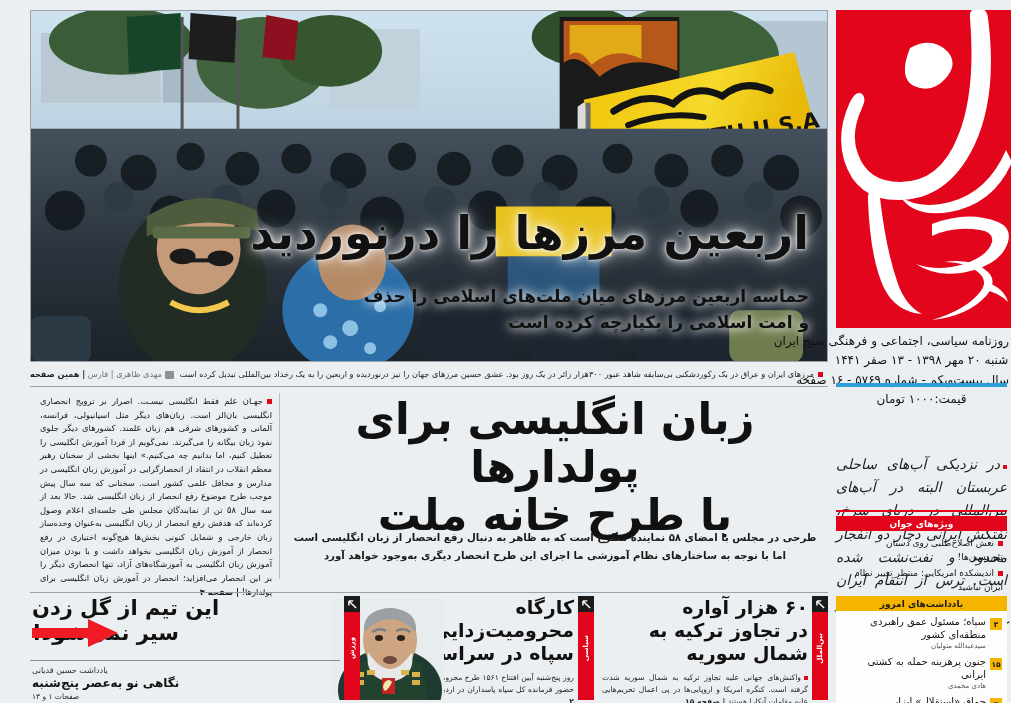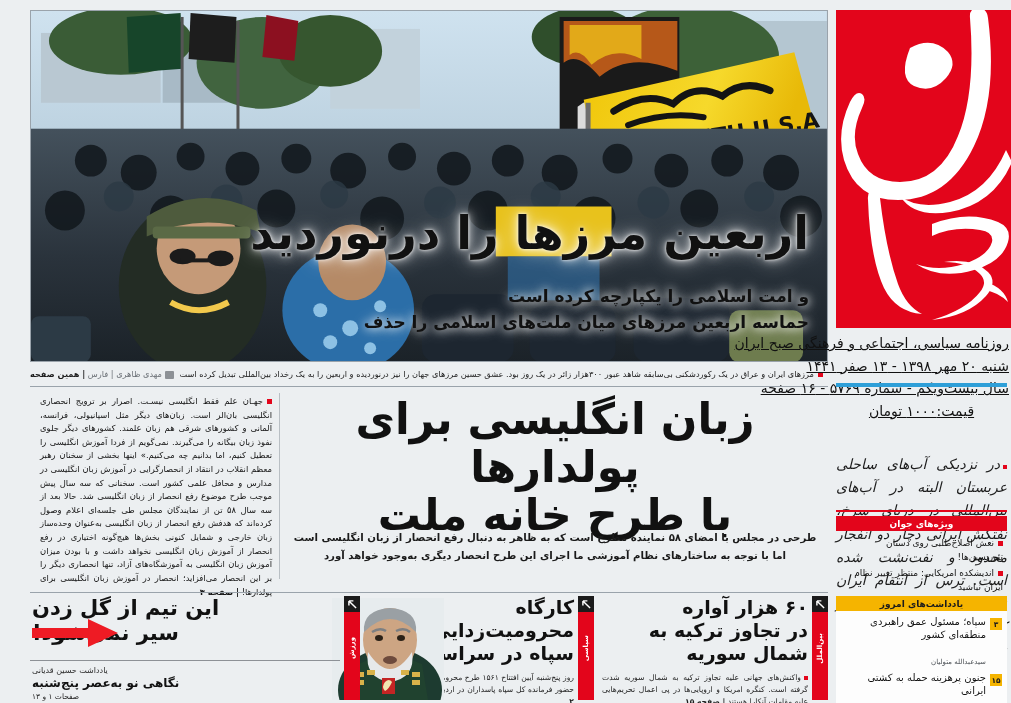--- a/index.html
+++ b/index.html
@@ -146,21 +146,21 @@
   #masthead {
     position:absolute; right: 0px; top: 10px; width: 175px; height: 318px;
     background:#e3051b; overflow:hidden;
   }
   #masthead svg { position:absolute; inset:0; width:100%; height:100%; }
 
   #nameplate {
     position:absolute; right:2px; top: 332px; width: 175px;
     direction: rtl; text-align:center; color:#111;
   }
-  #nameplate .l { font-size: 14px; line-height: 1.62; white-space: nowrap; text-decoration: underline; }
+  #nameplate .l { font-size: 12px; line-height: 1.62; white-space: nowrap; }
 
   #blueline { position:absolute; right:4px; top: 383px; width: 171px; height: 4px; background:#2e9fd8; }
 
   #rail-headline {
     position:absolute; right:4px; top: 393px; width: 171px;
     direction:rtl; text-align:center; color:#111;
     font-weight:900; font-size: 23px; line-height:1.24; letter-spacing:-.4px;
   }
   #rail-lede {
     position:absolute; right:4px; top: 453px; width: 171px;
@@ -190,21 +190,21 @@
   }
   #yadd .items { padding: 5px 5px 6px 5px; direction:rtl; }
   #yadd .row { display:flex; align-items:flex-start; gap:4px; margin-bottom:6px; }
   #yadd .num {
     flex:0 0 auto; width:12px; height:12px; background:#f5b400; color:#1b1b1b;
     font-size:7.5px; font-weight:700; display:flex; align-items:center; justify-content:center;
     margin-top:2px;
   }
   #yadd .txt { flex:1 1 auto; text-align:right; }
   #yadd .t1 { font-size:10px; font-weight:400; color:#111; line-height:1.25; }
-  #yadd .t2 { font-size:7px; color:#4a4f54; margin-top:17px; }
+  #yadd .t2 { font-size:7px; color:#4a4f54; margin-top:1px; }
 </style>
 </head>
 <body>
 
 <div id="page">
 
   <div class="pixmotif" style="left:826px; top:6px;">
     <i style="left:6px;top:0;"></i>
       <i style="left:0;top:6px;"></i>
       <i style="left:12px;top:6px;"></i>
@@ -342,22 +342,22 @@
         <rect x="0" y="306" width="60" height="46" rx="8" fill="#2c3a45"></rect>
 
         <rect x="466" y="196" width="116" height="50" fill="#e8c21c"></rect>
         <rect x="478" y="246" width="92" height="44" fill="#2f6fa8" opacity=".6"></rect>
       </svg>
 
       <div id="hero-headline">
         <span>اربعین مرزها را درنوردید</span>
       </div>
       <div id="hero-sub">
+        <div>حماسه اربعین مرزهای میان ملت‌های اسلامی را حذف</div>
         <div>و امت اسلامی را یکپارچه کرده است</div>
-        <div>حماسه اربعین مرزهای میان ملت‌های اسلامی را حذف</div>
       </div>
     </div>
 
     <div id="caption">
       <span class="redsq"></span><span>مرزهای ایران و عراق در یک رکوردشکنی بی‌سابقه شاهد عبور ۳۰۰هزار زائر در یک روز بود. عشق حسین مرزهای جهان را نیز درنوردیده و اربعین را به یک رخداد بین‌المللی تبدیل کرده است</span>
       <span class="camera"></span><span class="by">مهدی ظاهری | فارس</span>
       <span style="font-weight:800;"> | </span><span style="font-weight:800;">همین صفحه</span>
     </div>
     <div class="hrule" id="caprule"></div>
 

